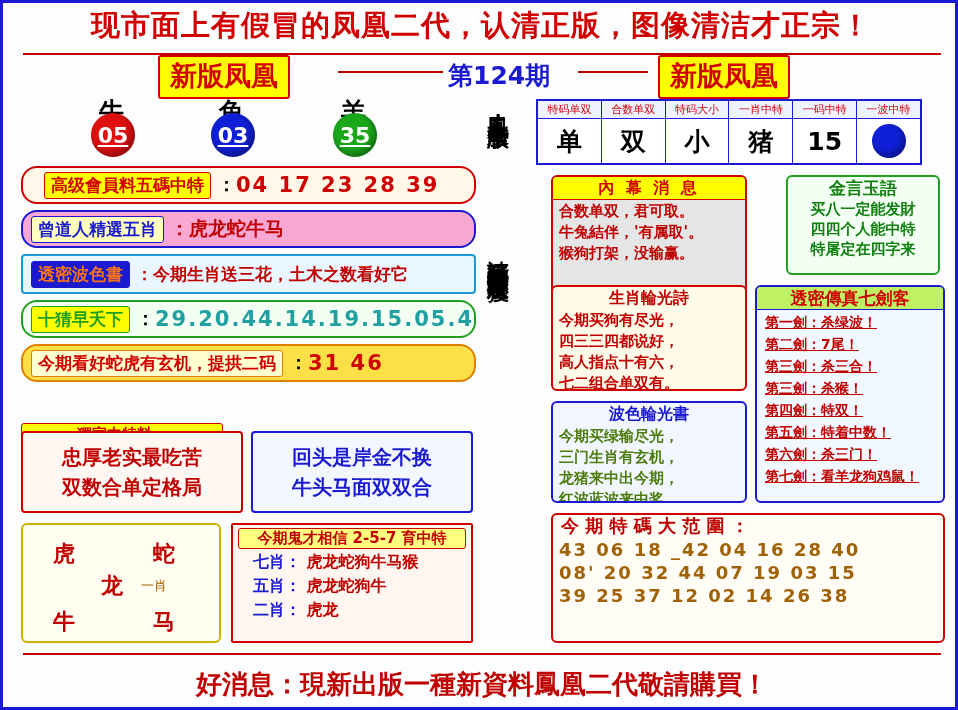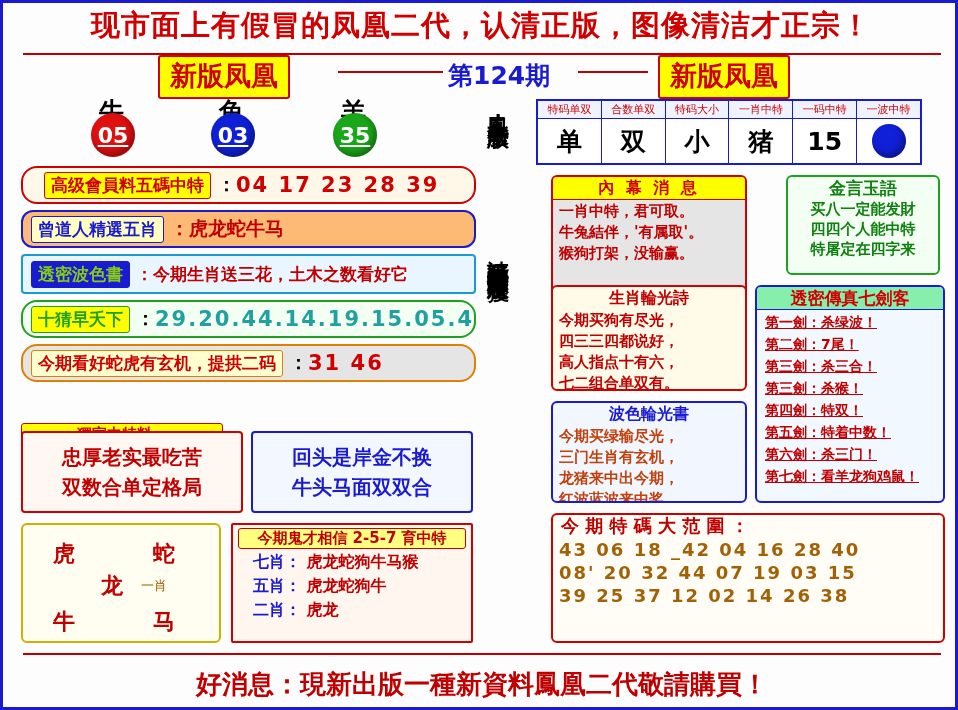--- a/index.html
+++ b/index.html
@@ -85,32 +85,32 @@
     font-size:17px; font-weight:bold; padding:1px 6px; border-radius:3px;
     margin-right:6px;
   }
   .rowbox .nums {
     font-size:21px; font-weight:bold; color:#1a1ad0; letter-spacing:2px;
   }
   .rowbox .nums.red { color:#d00000; }
   .rowbox .txt { font-size:19px; font-weight:bold; color:#000; }
 
   .rowbox.b1 { border-color:#d00000; background:#fff8e8;padding-left:21px; }
-  .rowbox.b2 { border-color:#1a1ad0; background:#fdba74;border-radius:12px; }
+  .rowbox.b2 { border-color:#1a1ad0; background:#f9a8d4; }
   .rowbox.b2 .tag { background:#ffffc0; border-color:#1a1ad0; color:#1a1ad0; }
   .rowbox.b2 .txt { color:#c00000; }
   .rowbox.b3 {
     border-color:#1a9ad0; background:#e9f6ff; border-radius:4px; height:40px;
   }
-  .rowbox.b3 .tag { background:#1a1ad0; color:#84cc16; border-color:#1a1ad0; }
+  .rowbox.b3 .tag { background:#1a1ad0; color:#f97316; border-color:#1a1ad0; }
   .rowbox.b3 .txt { color:#c00000; font-size:17px; }
   .rowbox.b4 { border-color:#20a020; background:#f2fff2; }
   .rowbox.b4 .tag { background:#ffff00; border-color:#20a020; color:#20a020; }
   .rowbox.b4 .nums { color:#20a0a0; }
-  .rowbox.b5 { border-color:#e08000; background:#e5e5e5; }
+  .rowbox.b5 { border-color:#e08000; background:#fde047; }
   .rowbox.b5 .tag { background:#ffffd0; border-color:#e08000; color:#d00000; }
   .rowbox.b5 .nums { color:#d00000; }
 
   .hdr-strip {
     position:absolute; left:18px; top:420px; width:200px; height:20px;
     background:#ffff00; border:1px solid #d00000; color:#d00000;
     font-size:15px; font-weight:bold; text-align:center; line-height:20px;
     border-radius:3px;
   }
   .twin {
@@ -208,29 +208,29 @@
   }
   #poem .rb-title { color:#c00000; }
   #poem .rb-line { color:#c00000; font-size:15px; }
 
   
   #bose {
     left:548px; top:398px; width:196px; height:102px;
     border-color:#1a1ad0; background:#f2f7ff;
   }
   #bose .rb-title { color:#1a1ad0; }
-  #bose .rb-line { color:#c2410c; font-size:15px; }
+  #bose .rb-line { color:#4d7c0f; font-size:15px; }
 
   
   #swords {
     left:752px; top:282px; width:190px; height:218px;
     border-color:#1a1ad0; background:#f2f8ff;
   }
   #swords .rb-title {
-    background:#86efac; color:#d00000; border-bottom:1px solid #1a1ad0; font-size:17px;
+    background:#bef264; color:#d00000; border-bottom:1px solid #1a1ad0; font-size:17px;
   }
   #swords .rb-line { color:#c00000; font-size:14px; margin:4px 8px;text-decoration:underline; }
 
   
   #range {
     left:548px; top:510px; width:394px; height:130px;
     border-color:#d00000; background:#fffdf5;
   }
   #range .rb-title { color:#c00000; font-size:18px; text-align:left; padding-left:8px; }
   #range .rb-line { color:#a16207; font-size:18px; letter-spacing:2px; }
@@ -358,21 +358,21 @@
       <div>猪</div>
       <div>15</div>
       <div>
         <span class="ht-ball"></span>
       </div>
     </div>
   </div>
 
   <div class="rbox" id="news">
     <div class="rb-title">內 幕 消 息</div>
-    <div class="rb-line">一肖中特，君可取。</div>
+    <div class="rb-line">合数单双，君可取。</div>
     <div class="rb-line">牛兔結伴，'有属取'。</div>
     <div class="rb-line">猴狗打架，没输赢。</div>
   </div>
 
   <div class="rbox" id="gold">
     <div class="rb-title">金言玉語</div>
     <div class="rb-line">买八一定能发財</div>
     <div class="rb-line">四四个人能中特</div>
     <div class="rb-line">特屠定在四字来</div>
   </div>

